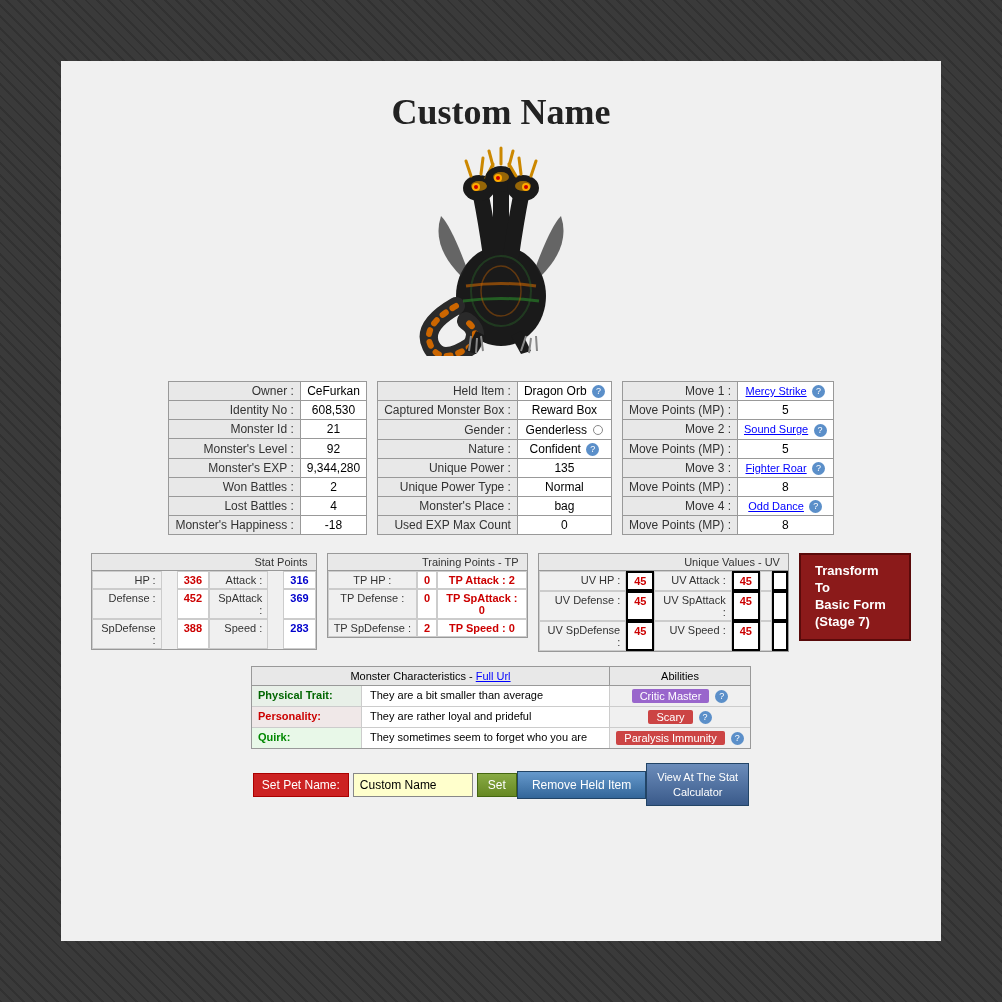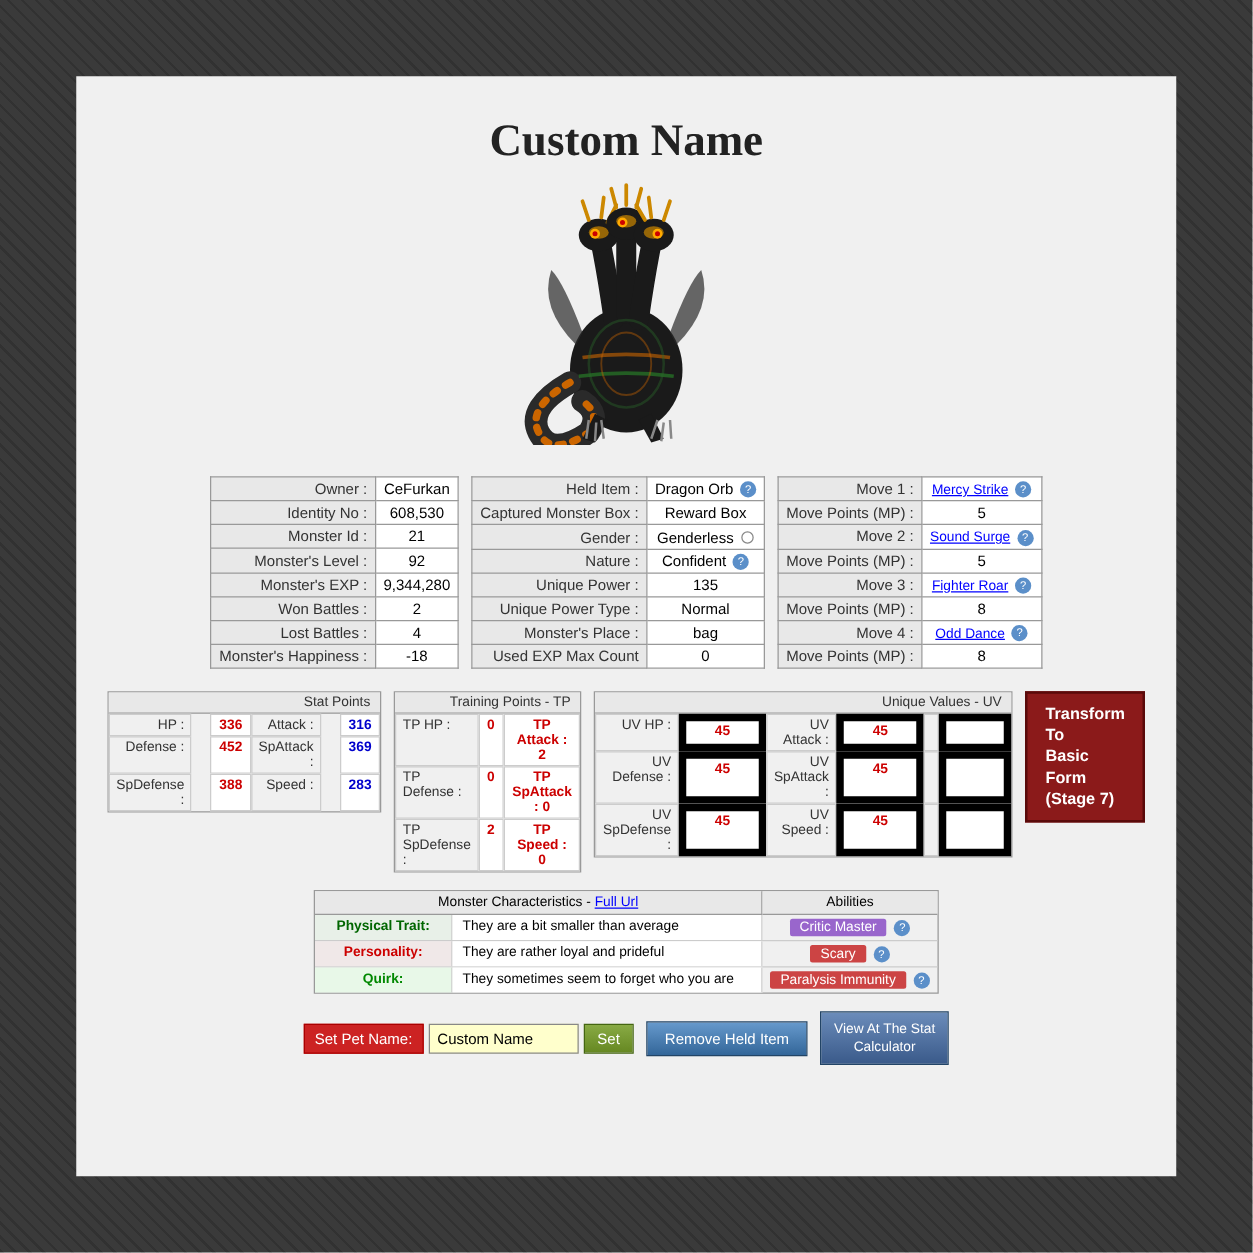--- a/index.html
+++ b/index.html
@@ -139,21 +139,21 @@
     .svalue.blue { color: #0000cc; background: #fff; }
     
     .tp-grid {
       display: grid;
       grid-template-columns: auto auto auto;
       font-size: 11px;
       font-family: Arial, sans-serif;
     }
     .tp-grid .slabel {
       padding: 2px 5px;
-      text-align: left;
+      text-align: center;
       color: #333;
       border: 1px solid #ccc;
       background: #f0f0f0;
     }
     .tp-grid .svalue {
       padding: 2px 6px;
       text-align: center;
       border: 1px solid #ccc;
       font-weight: bold;
       color: #cc0000;
@@ -167,23 +167,23 @@
       font-family: Arial, sans-serif;
     }
     .uv-grid .slabel {
       padding: 2px 5px;
       text-align: right;
       color: #333;
       border: 1px solid #ccc;
       background: #f0f0f0;
     }
     .uv-grid .svalue {
-      padding: 2px 23px;
-      text-align: center;
-      border: 6px solid #000000;
+      padding: 2px 6px;
+      text-align: center;
+      border: 2px solid #000000;
       font-weight: bold;
       color: #cc0000;
       background: #fff;
     }
     
     .transform-btn {
       background: #8B1A1A;
       color: white;
       border: 2px solid #5a0a0a;
       padding: 8px 14px;
@@ -226,21 +226,21 @@
       border-bottom: 1px solid #999;
       font-family: Arial, sans-serif;
     }
     .char-data-row {
       display: flex;
       border-bottom: 1px solid #ccc;
     }
     .char-data-row:last-child { border-bottom: none; }
     .char-trait-label {
       width: 110px;
-      text-align: center;
+      text-align: left;
       font-size: 11px;
       padding: 3px 6px;
       border-right: 1px solid #ccc;
       font-family: Arial, sans-serif;
       background: #e8f0e8;
       color: #006600;
       font-weight: bold;
     }
     .char-trait-label.personality { background: #f0e8e8; color: #cc0000; }
     .char-trait-label.quirk { background: #e8f8e8; color: #008800; }
@@ -269,21 +269,20 @@
       padding: 1px 8px;
       font-size: 11px;
       border-radius: 2px;
     }
     .ability-badge.scary { background: #cc4444; }
     .ability-badge.paralysis { background: #cc4444; }
     
     .action-row {
       display: flex;
       align-items: center;
-      gap: 10px;
       justify-content: center;
       margin-top: 8px;
     }
     .pet-name-section {
       display: flex;
       align-items: center;
       gap: 4px;
     }
     .pet-name-label {
       background: #cc2222;

